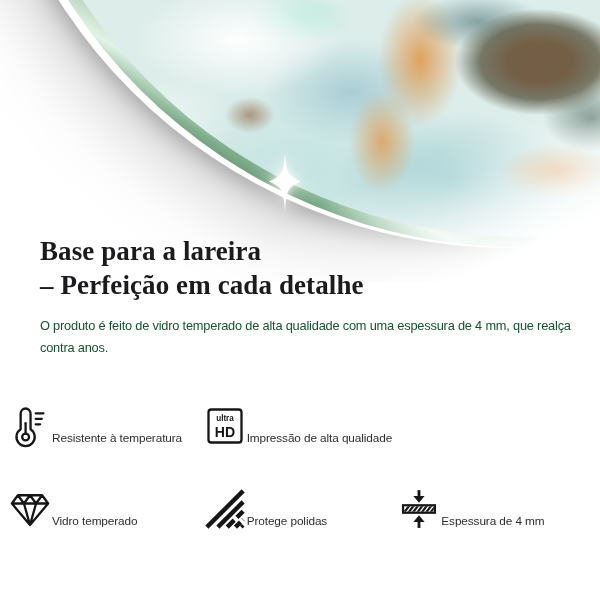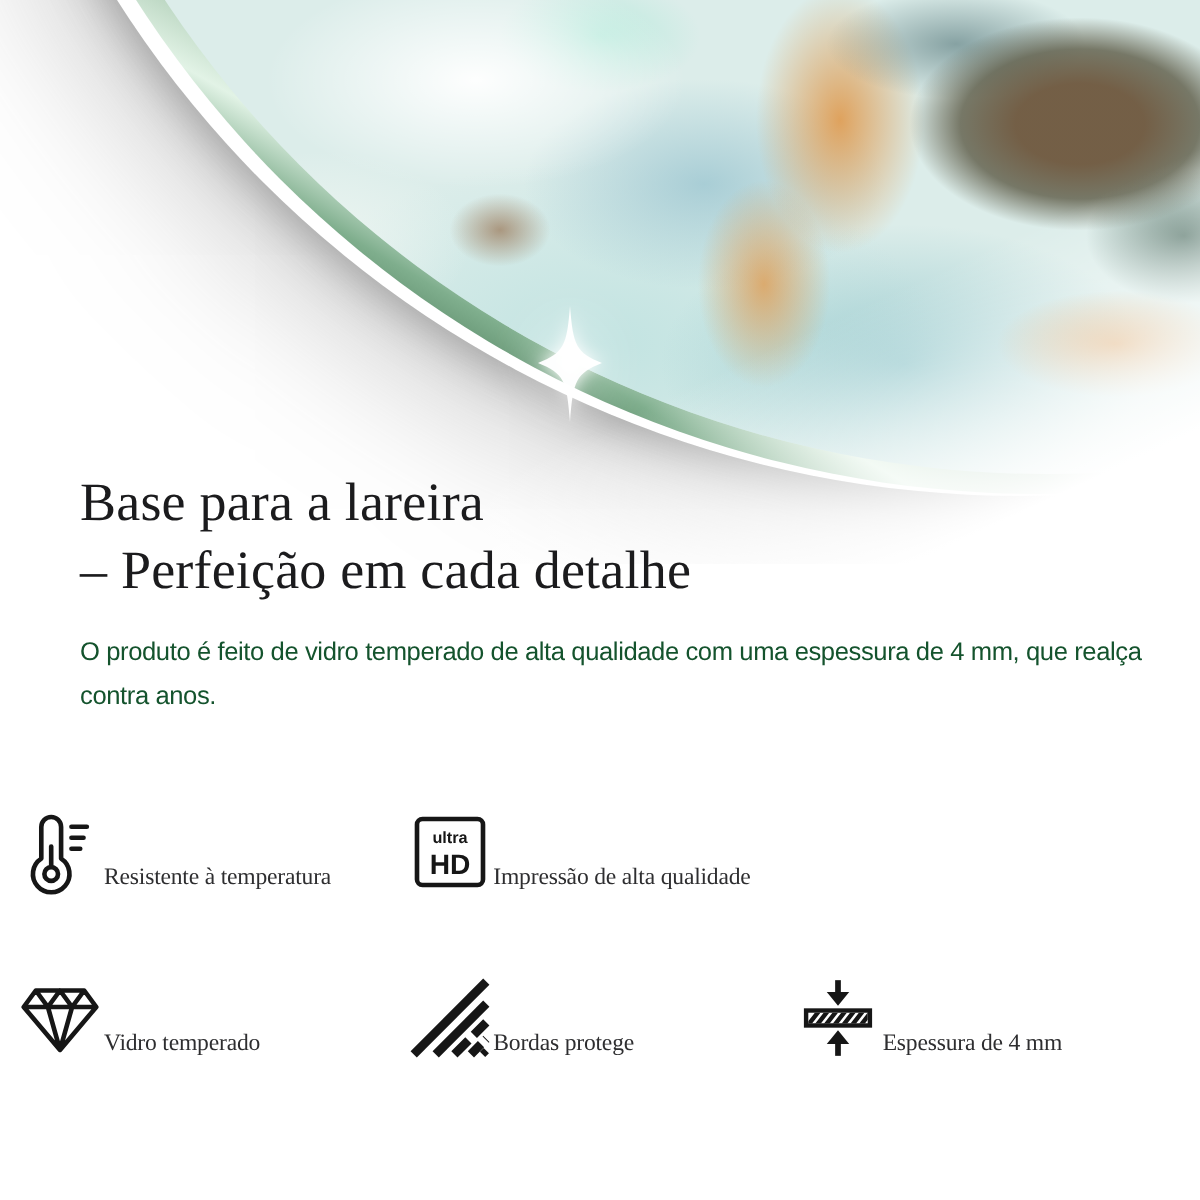--- a/index.html
+++ b/index.html
@@ -46,33 +46,33 @@
     background:linear-gradient(155deg, rgba(255,255,255,0) 63%, #ffffff 88%);
   }
   .sparkle{
     position:absolute;left:258px;top:151px;width:54px;height:62px;
     filter:drop-shadow(0 0 4px rgba(255,255,255,.95)) drop-shadow(0 0 14px rgba(255,255,255,.75));
   }
   
   .content{position:absolute;left:40px;top:234px;width:530px;}
   .title{
     margin:0;font-family:"Liberation Serif","DejaVu Serif",serif;
-    font-weight:400;font-size:27px;line-height:34px;color:#1b1b1d;letter-spacing:.1px;
+    font-weight:700;font-size:27px;line-height:34px;color:#1b1b1d;letter-spacing:.1px;
   }
   .title span{display:block;}
   .para{margin-top:13px;font-size:12.8px;line-height:21.6px;letter-spacing:-.2px;color:#14532d;}
   .para span{display:block;white-space:nowrap;}
   
   .feat-row{position:absolute;left:8px;width:584px;display:grid;grid-template-columns:1fr 1fr 1fr;}
   .row-1{top:402px;}
   .row-2{top:485px;}
   .feature{display:flex;flex-direction:row;align-items:center;}
   .icon-box{height:47px;display:flex;align-items:center;justify-content:center;}
   .icon-box svg{display:block;}
-  .feat-label{margin-top:25px;font-size:11.8px;letter-spacing:-.1px;color:#2e2e30;font-family:Liberation Serif, serif;}
+  .feat-label{margin-top:25px;font-size:11.8px;letter-spacing:-.1px;color:#2e2e30;}
   .ink{stroke:#161616;fill:none;stroke-width:2.1;}
 </style>
 </head>
 <body>
 
 <div class="page">
 
   <div class="hero">
     <div class="glass-shadow"></div>
     <div class="glass-rim"></div>
@@ -139,21 +139,21 @@
         <svg width="44" height="44" viewBox="0 0 40 40">
           <g stroke="#161616" stroke-width="4" fill="none">
             <path d="M3.5 36.5 L36.5 3.5"></path>
             <path d="M13.5 36.5 L36.5 13.5"></path>
             <path d="M22 36.5 L36.5 22" stroke-dasharray="9 3.5"></path>
             <path d="M29.5 36.5 L36.5 29.5" stroke-dasharray="6.5 3"></path>
             <path d="M34.8 36.5 L36.5 34.8" stroke-width="3.4"></path>
           </g>
         </svg>
       </div>
-      <div class="feat-label">Bordas protege</div>
+      <div class="feat-label">Protege polidas</div>
     </div>
 
     <div class="feature">
       <div class="icon-box">
         <svg width="44" height="44" viewBox="0 0 40 40">
           <defs>
             <clipPath id="barclip">
                 <rect x="6.5" y="17.6" width="27" height="4.9"></rect>
               </clipPath>
           </defs>

